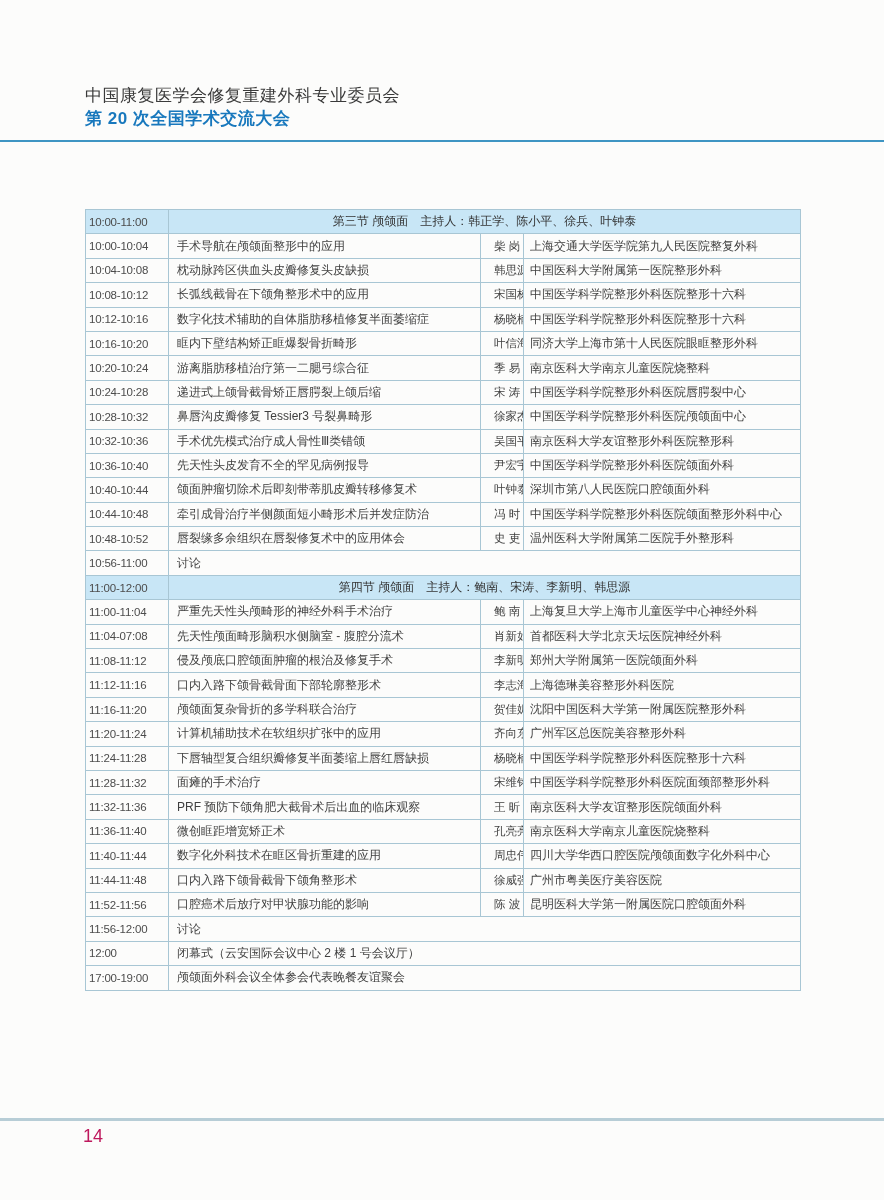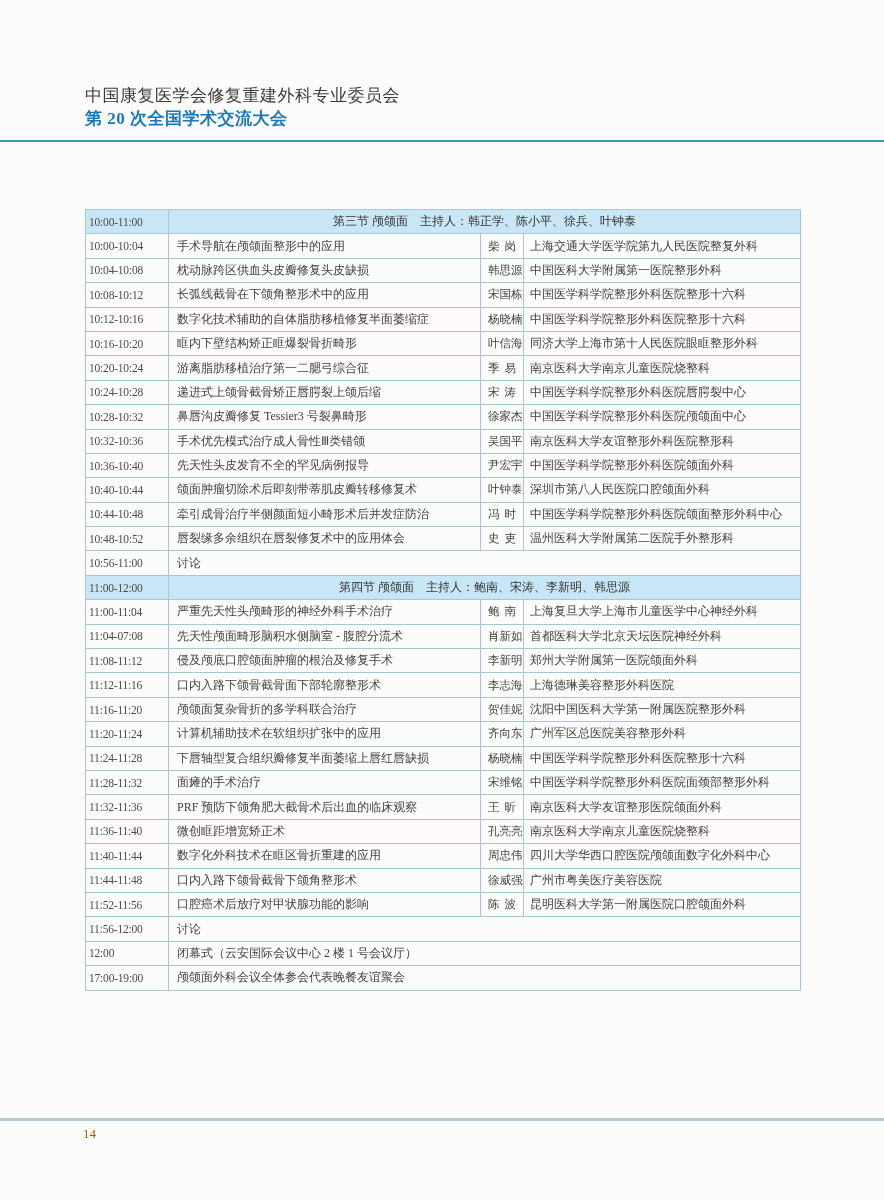--- a/index.html
+++ b/index.html
@@ -6,21 +6,20 @@
   html, body { background: #ffffff; }
   body {
     font-family: "Liberation Sans", "DejaVu Sans", sans-serif;
     width: 884px; height: 1200px;
   }
   .page {
     position: relative;
     width: 884px; height: 1200px;
     background: #fcfcfb;
     overflow: hidden;
-    font-family: Liberation Serif, serif;
   }
 
   
   .page-header { position: absolute; left: 85px; top: 84px; }
   .org-title {
     font-size: 17px; line-height: 23px; color: #3a3a3a;
     letter-spacing: 0.5px; white-space: nowrap;
   }
   .conf-title {
     font-size: 17px; line-height: 24px; font-weight: bold;
@@ -43,37 +42,37 @@
     height: 24.4px;
     vertical-align: middle;
     white-space: nowrap; overflow: hidden;
   }
   td.time-cell {
     padding-left: 3px;
     font-size: 11.5px; letter-spacing: -0.2px; color: #4c4c4c;
   }
   td.title-cell   { padding-left: 8px; }
   td.speaker-cell {
-    padding: 0 7px;
+    padding: 0 13px;
     font-size: 11.5px;
     text-align: justify; text-align-last: justify;
   }
   td.affiliation-cell { padding-left: 6px; }
   td.note-cell        { padding-left: 8px; }
   tr.section td { background: var(--section-row-bg); }
   td.session-title-cell { text-align: center; color: #333333; }
 
   
   .footer-rule {
     position: absolute; left: 0; top: 1118px;
     width: 884px; height: 3px; background: var(--footer-rule);
   }
   .page-number {
     position: absolute; left: 83px; top: 1126px;
-    font-size: 13px; color: #a16207;
+    font-size: 18px; color: #be185d;
   }
 </style>
 </head>
 <body>
 
 <div class="page">
 
   <header class="page-header">
     <div class="org-title">中国康复医学会修复重建外科专业委员会</div>
     <div class="conf-title">第 20 次全国学术交流大会</div>

